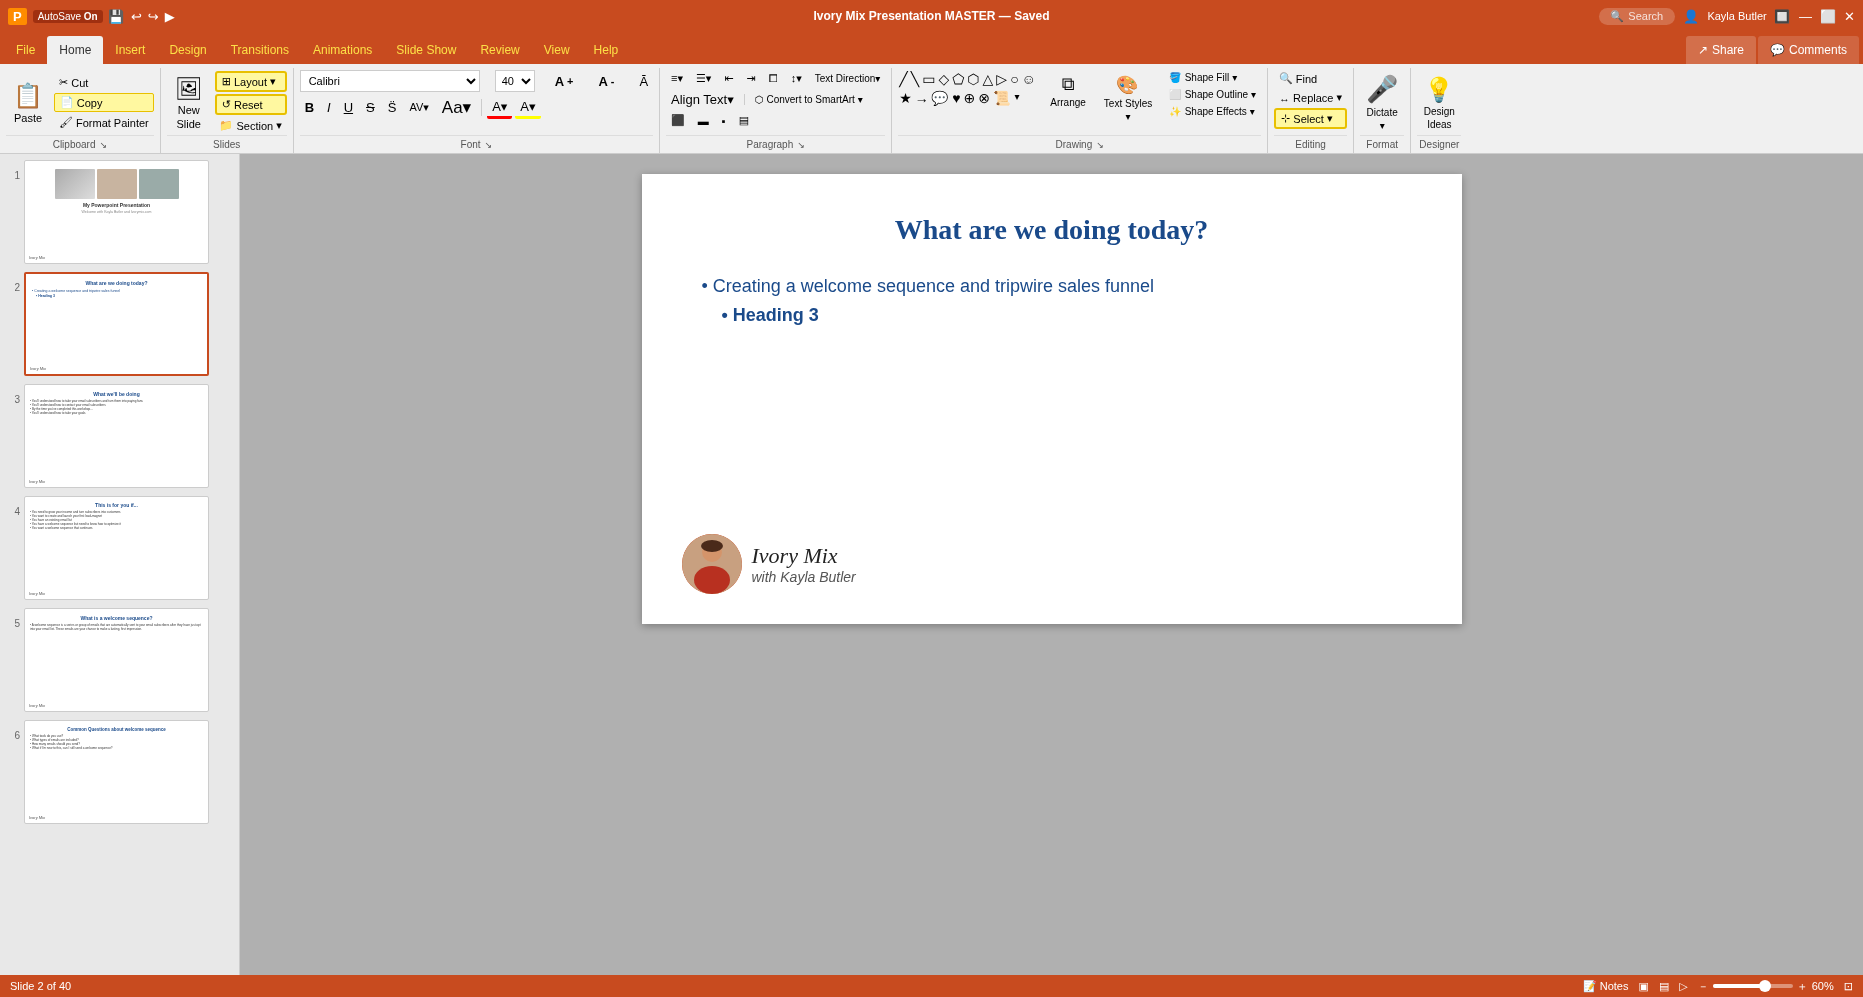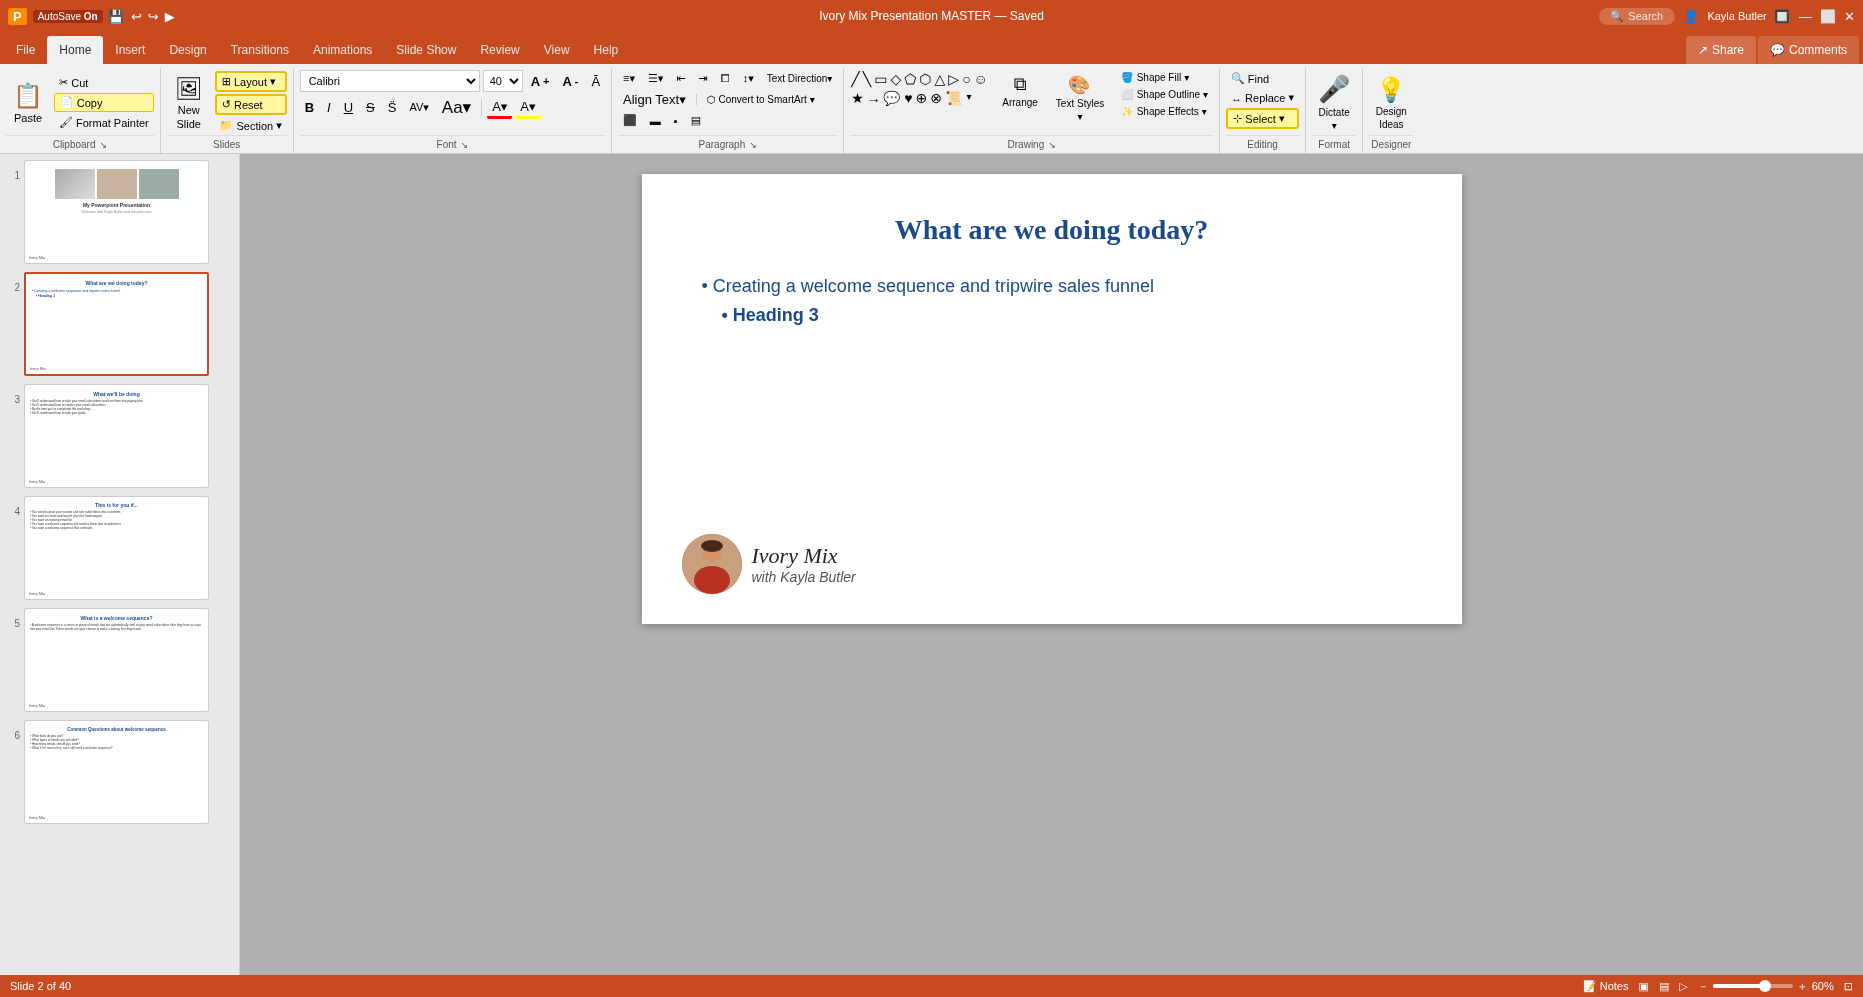--- a/index.html
+++ b/index.html
@@ -10,36 +10,36 @@
       height: 32px;
       background: #c84b1f;
       display: flex;
       align-items: center;
       padding: 0 8px;
       color: white;
       font-size: 11px;
       justify-content: space-between;
     }
     #titlebar .left { display: flex; align-items: center; gap: 6px; }
-    #titlebar .center { position: absolute; left: 50%; transform: translateX(-50%); font-size: 12px; color: white; }
+    #titlebar .center { position: absolute; left: 50%; transform: translateX(-50%); font-size: 12px; color: white; font-weight: bold; }
     #titlebar .right { display: flex; align-items: center; gap: 8px; margin-left: auto; }
     .autosave-badge { background: #a03010; border-radius: 3px; padding: 1px 5px; font-size: 10px; }
 
     
     #ribbon-tabs {
       height: 32px;
       background: #c84b1f;
       display: flex;
       align-items: flex-end;
       padding: 0 4px;
     }
     .ribbon-tab {
       padding: 4px 12px;
       font-size: 12px;
-      color: #e5e5e5;
+      color: #fde047;
       cursor: pointer;
       border-radius: 3px 3px 0 0;
       height: 28px;
       display: flex;
       align-items: center;
     }
     .ribbon-tab.active {
       background: #f0f0f0;
       color: #333;
     }
@@ -325,21 +325,21 @@
         </div>
       </div>
     </div>
     <div class="group-label-row">
       <span>Slides</span>
     </div>
   </div>
 
   <div style="display:flex;flex-direction:column;padding:2px 6px 0 6px;border-right:1px solid #ccc;min-width:220px;">
     <div style="display:flex;flex-direction:column;gap:3px;flex:1;">
-      <div style="display:flex;align-items:center;gap:3px;">
+      <div style="display:flex;align-items:center;gap:15px;">
         <select class="font-selector">
           <option>Calibri</option>
         </select>
         <select class="font-size-selector">
           <option>40</option>
         </select>
         <div class="ribbon-small-btn" style="font-weight:bold;font-size:13px;">A<sup>+</sup></div>
         <div class="ribbon-small-btn" style="font-weight:bold;font-size:13px;">A<sup>-</sup></div>
         <div class="ribbon-small-btn" style="font-size:13px;">Ā</div>
       </div>

